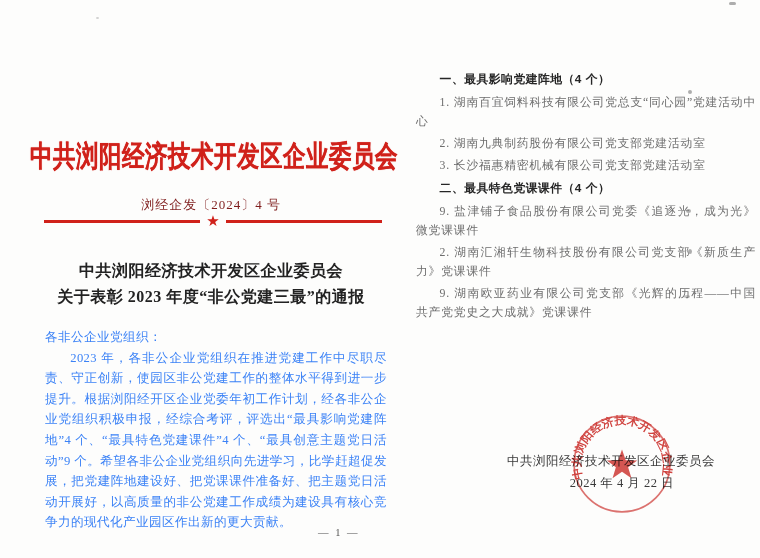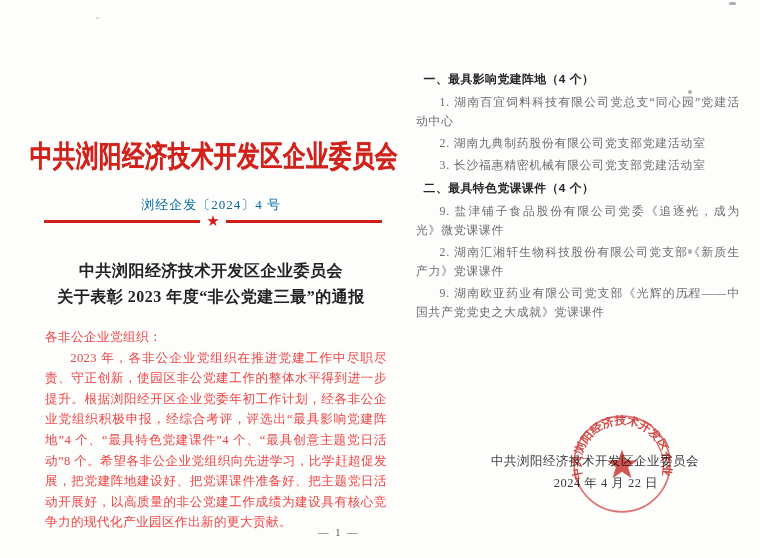--- a/index.html
+++ b/index.html
@@ -15,53 +15,53 @@
   .masthead{
     position:absolute;top:136px;left:0;width:100%;
     text-align:center;color:#d0211a;font-weight:bold;
     font-size:22.5px;letter-spacing:0.5px;
     transform:scaleY(1.3);transform-origin:top center;
     text-shadow:0 0 .6px #d0211a;
     white-space:nowrap;
   }
   .doc-number{
     position:absolute;top:196px;left:0;width:100%;
-    text-align:center;font-size:13px;letter-spacing:1px;color:#0369a1;
+    text-align:center;font-size:13px;letter-spacing:1px;color:#7f1d1d;
   }
   .red-rule{
     position:absolute;top:214px;left:14px;right:10px;
     display:flex;align-items:center;gap:6px;
   }
   .red-rule .seg{flex:1;height:2.2px;background:#d0211a;}
   .red-rule .star{color:#d0211a;font-size:15px;line-height:15px;
     font-family:"DejaVu Sans",sans-serif;}
   .doc-title{
     position:absolute;top:258px;left:6px;right:6px;
     text-align:center;font-weight:bold;font-size:16px;
     line-height:26px;letter-spacing:0.5px;color:#222;
   }
   .body-block{
     position:absolute;top:327px;left:15px;right:5px;
     font-size:12.6px;line-height:20.6px;letter-spacing:0.4px;
-    text-align:justify;color:#ef4444;
+    text-align:justify;color:#3b82f6;
   }
   .body-block p{margin:0;}
   .body-block p.para{text-indent:2em;}
   .page-no{
     position:absolute;top:527px;left:288px;
     font-size:10.5px;color:#555;letter-spacing:2px;
   }
   
-  #page-right{left:398px;width:346px;height:558px;}
+  #page-right{left:414px;width:346px;height:558px;}
   .list-block{
     position:absolute;top:66px;left:2px;right:4px;
     font-size:11.8px;line-height:19px;letter-spacing:0.8px;
     text-align:justify;
   }
-  .list-block p{margin:0 0 3px 16px;text-indent:2em;}
+  .list-block p{margin:0 0 3px 0;text-indent:2em;}
   .list-block p.heading{
     font-family:"Liberation Sans","DejaVu Sans",sans-serif;
     font-weight:bold;color:#262626;margin:4px 0 4px 0;letter-spacing:0.5px;
   }
   .fuzzy{color:#6d6d6d;filter:blur(0.7px);}
   .semi{color:#4a4a4a;filter:blur(0.3px);}
   .clear-ink{color:#333;}
   .sig-block{
     position:absolute;top:450px;left:0;right:0;
     font-size:12.5px;line-height:22px;color:#3a3a3a;letter-spacing:0.5px;
@@ -91,21 +91,21 @@
     <div class="seg"></div>
   </div>
 
   <div class="doc-title">
     <div>中共浏阳经济技术开发区企业委员会</div>
     <div>关于表彰 2023 年度“非公党建三最”的通报</div>
   </div>
 
   <div class="body-block">
     <p>各非公企业党组织：</p>
-    <p class="para">2023 年，各非公企业党组织在推进党建工作中尽职尽责、守正创新，使园区非公党建工作的整体水平得到进一步提升。根据浏阳经开区企业党委年初工作计划，经各非公企业党组织积极申报，经综合考评，评选出“最具影响党建阵地”4 个、“最具特色党建课件”4 个、“最具创意主题党日活动”8 个。希望各非公企业党组织向先进学习，比学赶超促发展，把党建阵地建设好、把党课课件准备好、把主题党日活动开展好，以高质量的非公党建工作成绩为建设具有核心竞争力的现代化产业园区作出新的更大贡献。</p>
+    <p class="para">2023 年，各非公企业党组织在推进党建工作中尽职尽责、守正创新，使园区非公党建工作的整体水平得到进一步提升。根据浏阳经开区企业党委年初工作计划，经各非公企业党组织积极申报，经综合考评，评选出“最具影响党建阵地”4 个、“最具特色党建课件”4 个、“最具创意主题党日活动”9 个。希望各非公企业党组织向先进学习，比学赶超促发展，把党建阵地建设好、把党课课件准备好、把主题党日活动开展好，以高质量的非公党建工作成绩为建设具有核心竞争力的现代化产业园区作出新的更大贡献。</p>
   </div>
 
   <div class="page-no">— 1 —</div>
 </div>
 
 <div class="page" id="page-right">
 
   <div class="list-block">
     <p class="heading semi">一、最具影响党建阵地（4 个）</p>
     <p class="fuzzy">1. 湖南百宜饲料科技有限公司党总支“同心园”党建活动中心</p>

